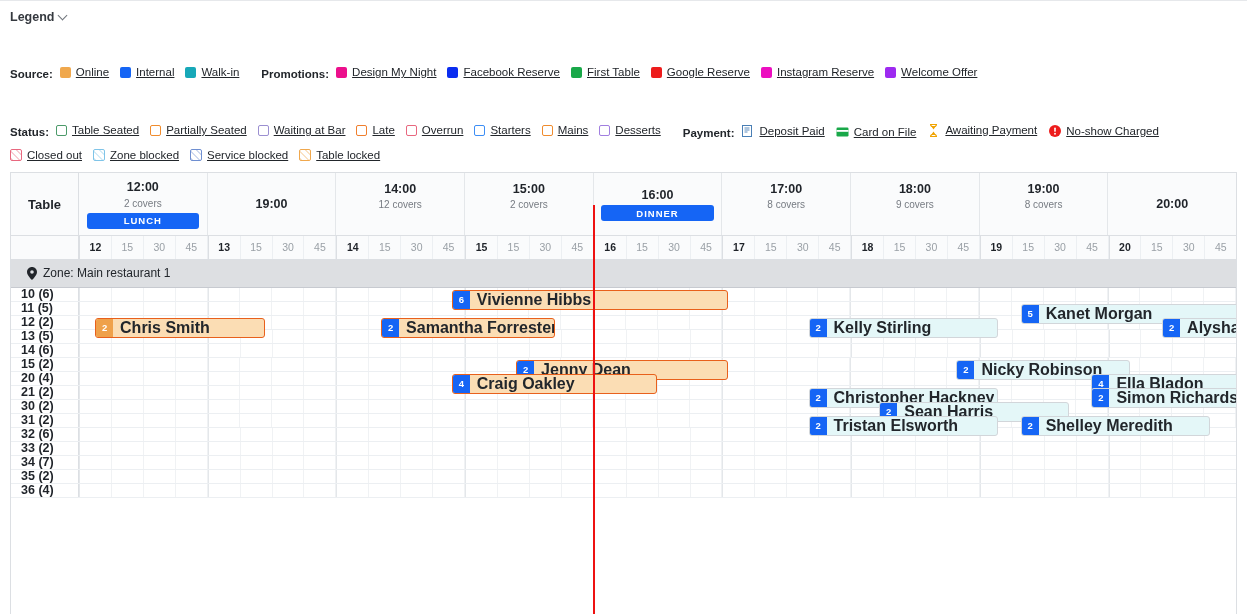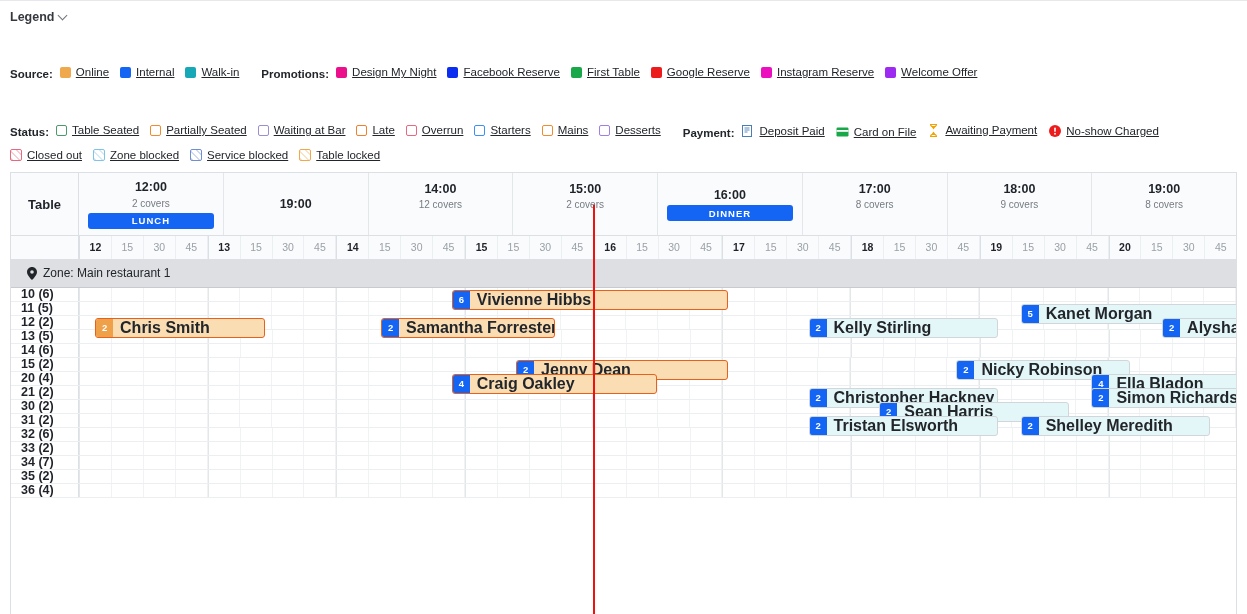--- a/index.html
+++ b/index.html
@@ -301,20 +301,23 @@
           </div>
           <div class="hour-col">
             <div class="hour-lbl">18:00</div>
             <div class="hour-cov">9 covers</div>
             <div class="svc-spacer"></div>
           </div>
           <div class="hour-col">
             <div class="hour-lbl">19:00</div>
             <div class="hour-cov">8 covers</div>
             <div class="svc-spacer"></div>
+          </div>
+          <div class="hour-col">
+            <div class="hour-lbl">20:00</div>
           </div>
         </div>
     </div>
 
     <div class="tl-sub">
       <div class="ts-table"></div>
       <div class="ts-slots" id="slot-cells">
           <div class="slot hourmark">12</div>
           <div class="slot">15</div>
           <div class="slot">30</div>

